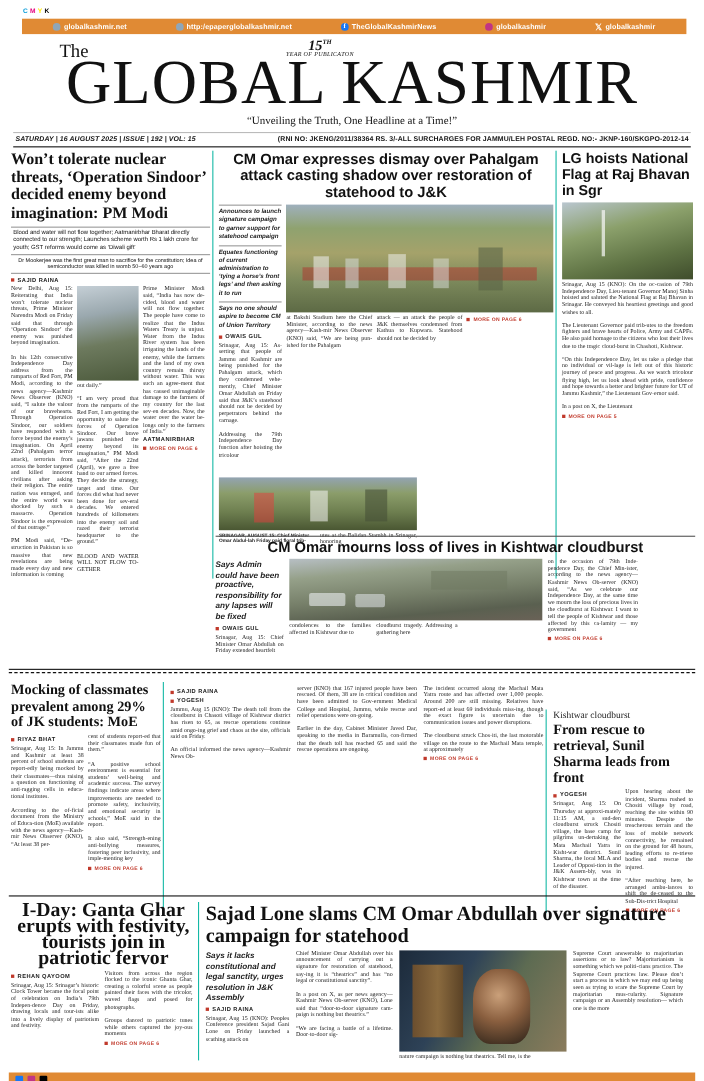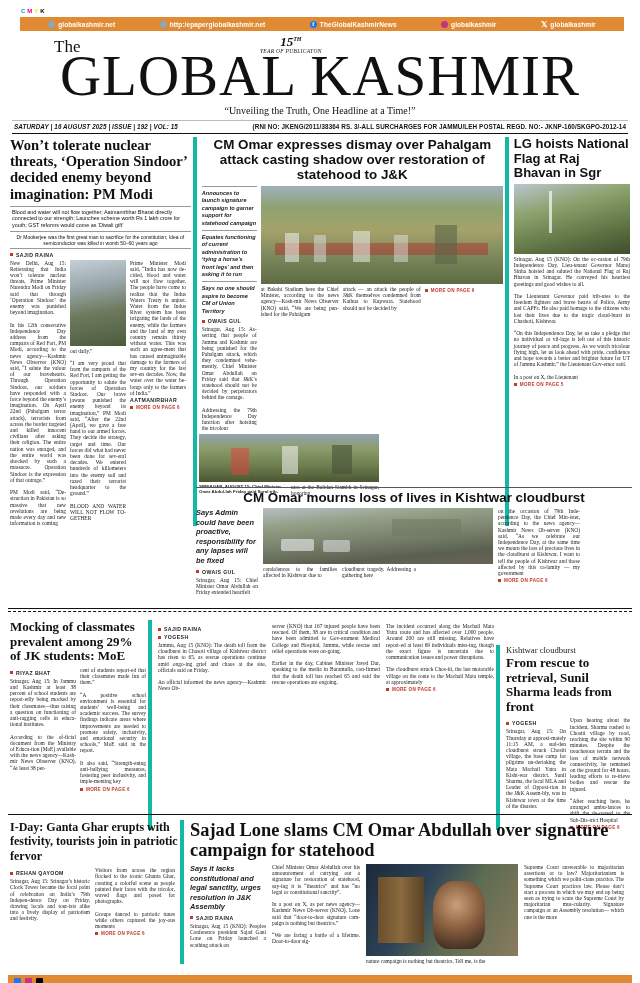--- a/index.html
+++ b/index.html
@@ -81,21 +81,21 @@
                font-weight:bold; font-size:5.6px; line-height:7.4px; color:#222; }
   .side-note-lg { font-family:"Liberation Sans",sans-serif; font-style:italic;
                font-weight:bold; font-size:7.4px; line-height:9.6px; color:#222; }
   .hr-g { border-top:1px solid #999; margin:3px 0; }
   .photo { background:#6b7d56; position:relative; overflow:hidden; }
   .caption { font-family:"Liberation Sans",sans-serif; font-size:4.4px; line-height:5px;
              font-weight:bold; color:#222; }
 
   
   .cols { display:flex; }
-  .vline { border-left:4px solid #14b8a6; }
+  .vline { border-left:1px solid #14b8a6; }
   .hrule-b { border-top:1.4px solid #111; }
   .hrule-t { border-top:1px solid #555; }
 
   
   .sec { padding:0 2px; }
 
   
   .bottombar { position:absolute; left:8px; right:8px; bottom:3px; height:13px;
                background:#e08a34; display:flex; align-items:center; padding:0 6px; gap:4px; }
   .bottombar .bi { width:7px; height:7px; border-radius:1px; display:inline-block; }
@@ -404,21 +404,21 @@
     </div>
   </div>
 
   <div style="position:absolute; left:8px; right:8px; top:806px;">
     <div class="hrule-b"></div>
   </div>
 
   <div class="cols" style="position:absolute; left:8px; right:8px; top:812px;">
 
     <div class="sec" style="width:172px;">
-      <div class="hl-serif" style="font-size:12px; line-height:14.4px; text-align:left;">I-Day: Ganta Ghar erupts with festivity, tourists join in patriotic fervor</div>
+      <div class="hl-serif" style="font-size:18px; line-height:14.4px; text-align:center;">I-Day: Ganta Ghar erupts with festivity, tourists join in patriotic fervor</div>
       <div class="cols" style="gap:5px; margin-top:4px;">
         <div style="width:80px;">
           <div class="byline">
             <span class="sq"></span>
             <span class="nm">REHAN QAYOOM</span>
           </div>
           <div class="body-txt" style="white-space:pre-line;">Srinagar, Aug 15: Srinagar’s historic Clock Tower became the focal point of celebration on India’s 79th Indepen-dence Day on Friday, drawing locals and tour-ists alike into a lively display of patriotism and festivity.</div>
         </div>
         <div style="width:80px;">
           <div class="body-txt" style="white-space:pre-line;">Visitors from across the region flocked to the iconic Ghanta Ghar, creating a colorful scene as people painted their faces with the tricolor, waved flags and posed for photographs.

